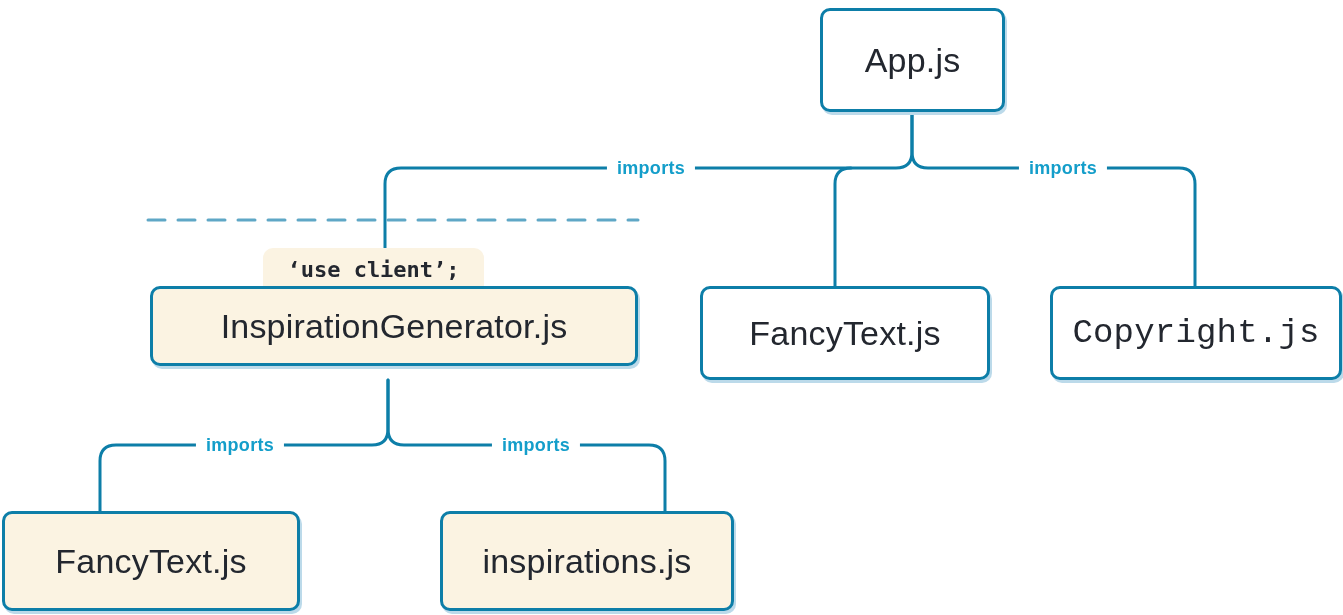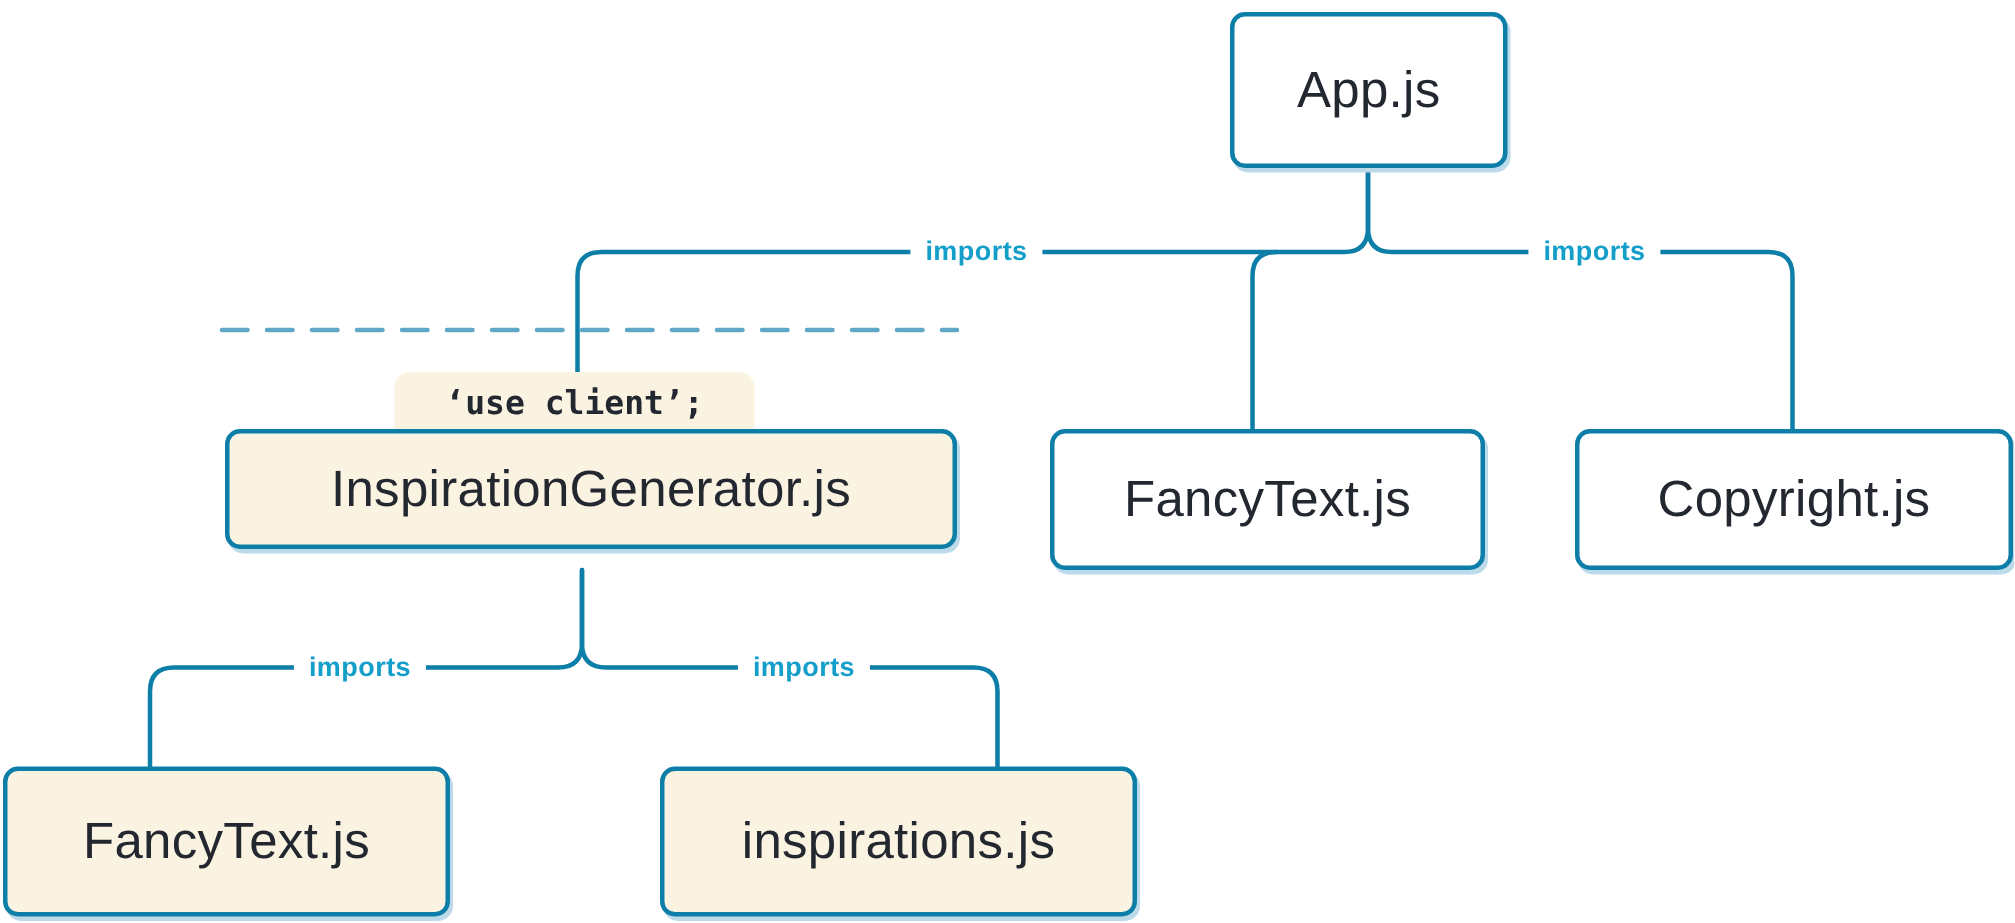--- a/index.html
+++ b/index.html
@@ -54,27 +54,27 @@
     font-weight:500;
     letter-spacing:.2px;
     white-space:nowrap;
   }
   .node.client{
     background:var(--client-bg);
   }
   .node-app{left:820px;top:8px;width:185px;height:104px;}
   .node-ig{left:150px;top:286px;width:488px;height:80px;}
   .node-fancy-top{left:700px;top:286px;width:290px;height:94px;}
-  .node-copyright{left:1050px;top:286px;width:292px;height:94px;}
+  .node-copyright{left:1050px;top:286px;width:292px;height:94px;font-family:Liberation Mono, monospace;}
   .node-fancy-bottom{left:2px;top:511px;width:298px;height:100px;}
-  .node-inspirations{left:440px;top:511px;width:318px;height:100px;}
+  .node-inspirations{left:440px;top:511px;width:294px;height:100px;}
   .directive-badge{
     position:absolute;
     z-index:2;
-    left:263px;top:248px;width:240px;height:42px;
+    left:263px;top:248px;width:221px;height:42px;
     background:var(--client-bg);
     border-radius:10px 10px 0 0;
     display:flex;align-items:center;justify-content:center;
     font-family:"DejaVu Sans Mono","Liberation Mono",monospace;
     font-size:22px;
     font-weight:bold;
     color:var(--text-dark);
     white-space:nowrap;
   }
   .edge-label{

